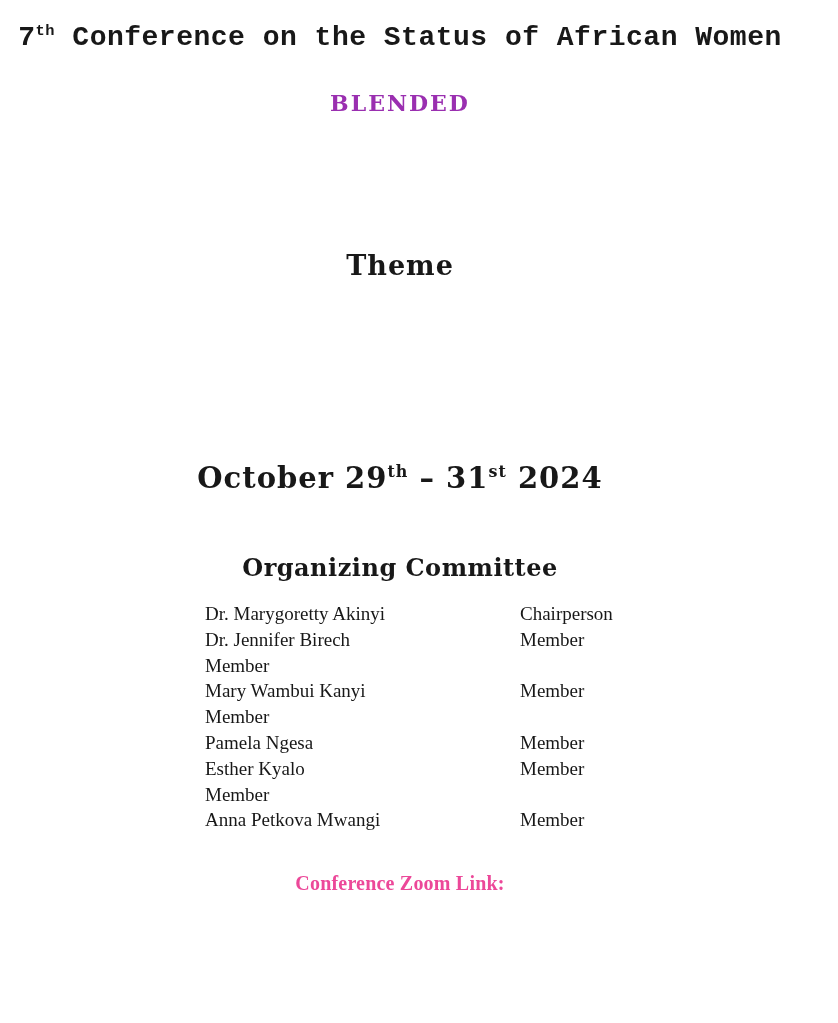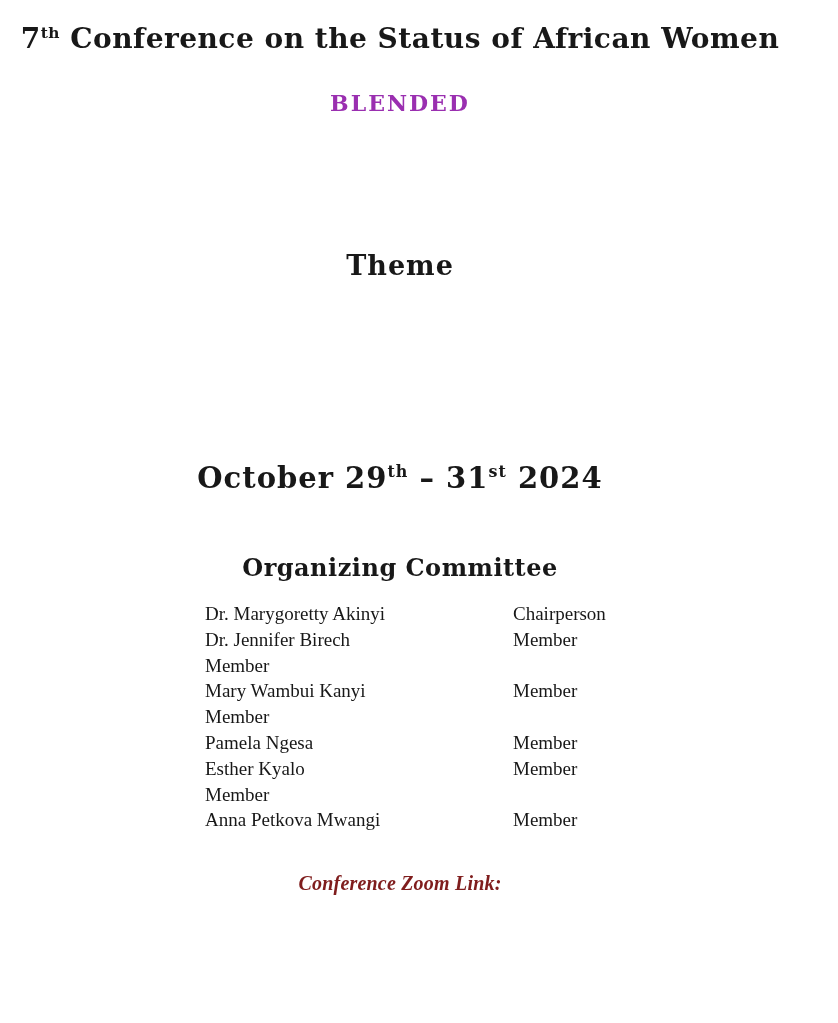--- a/index.html
+++ b/index.html
@@ -18,20 +18,21 @@
   .display {
     font-family: "DejaVu Serif", serif;
     font-weight: bold;
   }
   sup { font-size: 0.55em; line-height: 0; }
 
   .page-title {
     position: absolute; top: 22px; left: 0; width: 100%;
     text-align: center; font-size: 28px; letter-spacing: 0.5px;
     white-space: nowrap;
+    font-family: Liberation Mono, monospace;
   }
   .blended-label {
     position: absolute; top: 90px; left: 0; width: 100%;
     text-align: center; font-size: 22px; letter-spacing: 2px;
   }
   .theme-heading {
     position: absolute; top: 250px; left: 0; width: 100%;
     text-align: center; font-size: 27px; letter-spacing: 1px;
   }
   .theme-text {
@@ -47,21 +48,21 @@
   }
   .committee-heading {
     position: absolute; top: 553px; left: 0; width: 100%;
     text-align: center; font-size: 24px; letter-spacing: 0.5px;
   }
   .committee-list {
     position: absolute; top: 601px; left: 205px; width: 440px;
   }
   .committee-list .row {
     display: flex; align-items: baseline;
-    font-size: 19px; line-height: 25.8px;
+    font-size: 19px; line-height: 25.8px; gap: 7px;
   }
   .committee-list .name { width: 308px; flex: 0 0 308px; }
   .committee-list .role { flex: 1; }
   .zoom-link-label {
     position: absolute; top: 872px; left: 0; width: 100%;
     text-align: center; font-size: 20px; font-weight: bold;
     letter-spacing: 0.2px;
   }
 </style>
 </head>
@@ -110,16 +111,16 @@
         </div>
         <div class="row">
           <span class="role">Member</span>
         </div>
         <div class="row">
           <span class="name">Anna Petkova Mwangi</span>
           <span class="role">Member</span>
         </div>
       </div>
 
-    <div class="zoom-link-label" style="color: #7f1d1d; font-style: italic;">Conference Zoom Link:</div>
+    <div class="zoom-link-label" style="color: #ec4899;">Conference Zoom Link:</div>
 
   </div>
 </div>
 
 </body></html>

